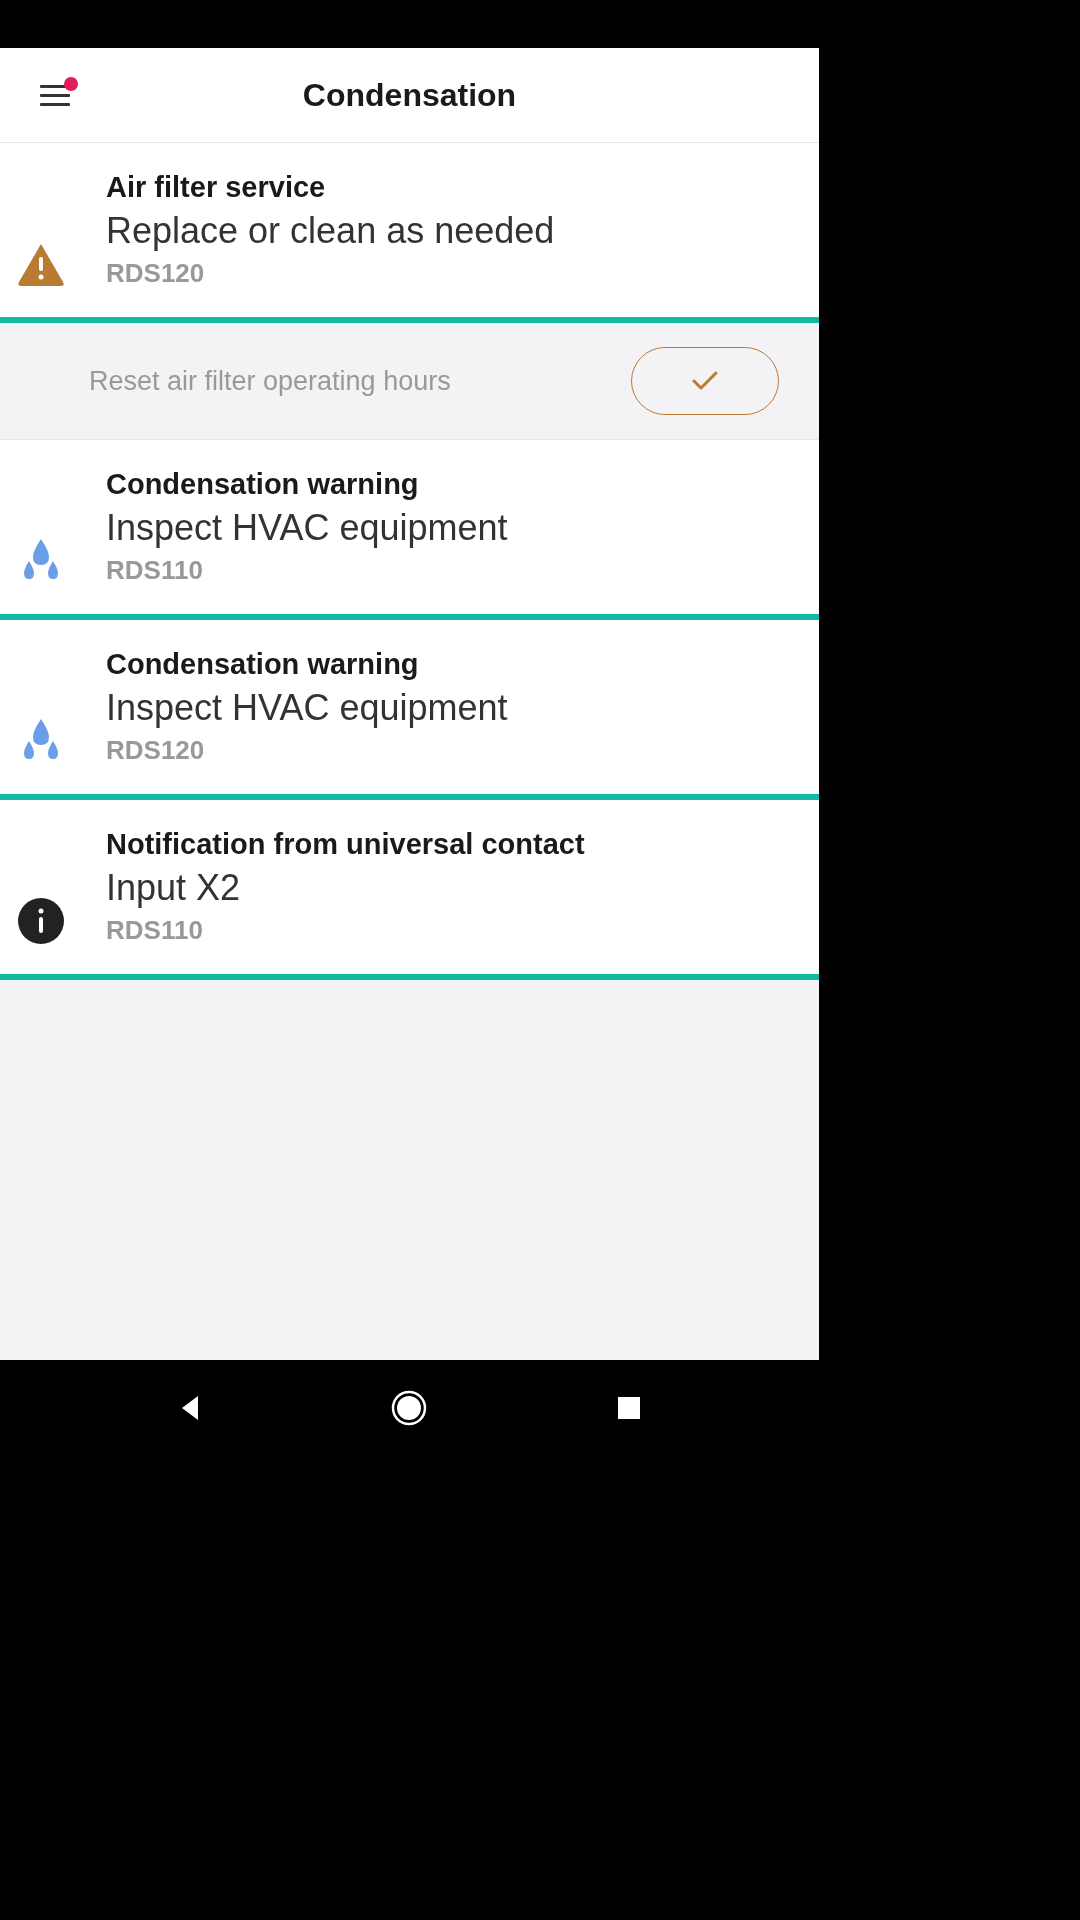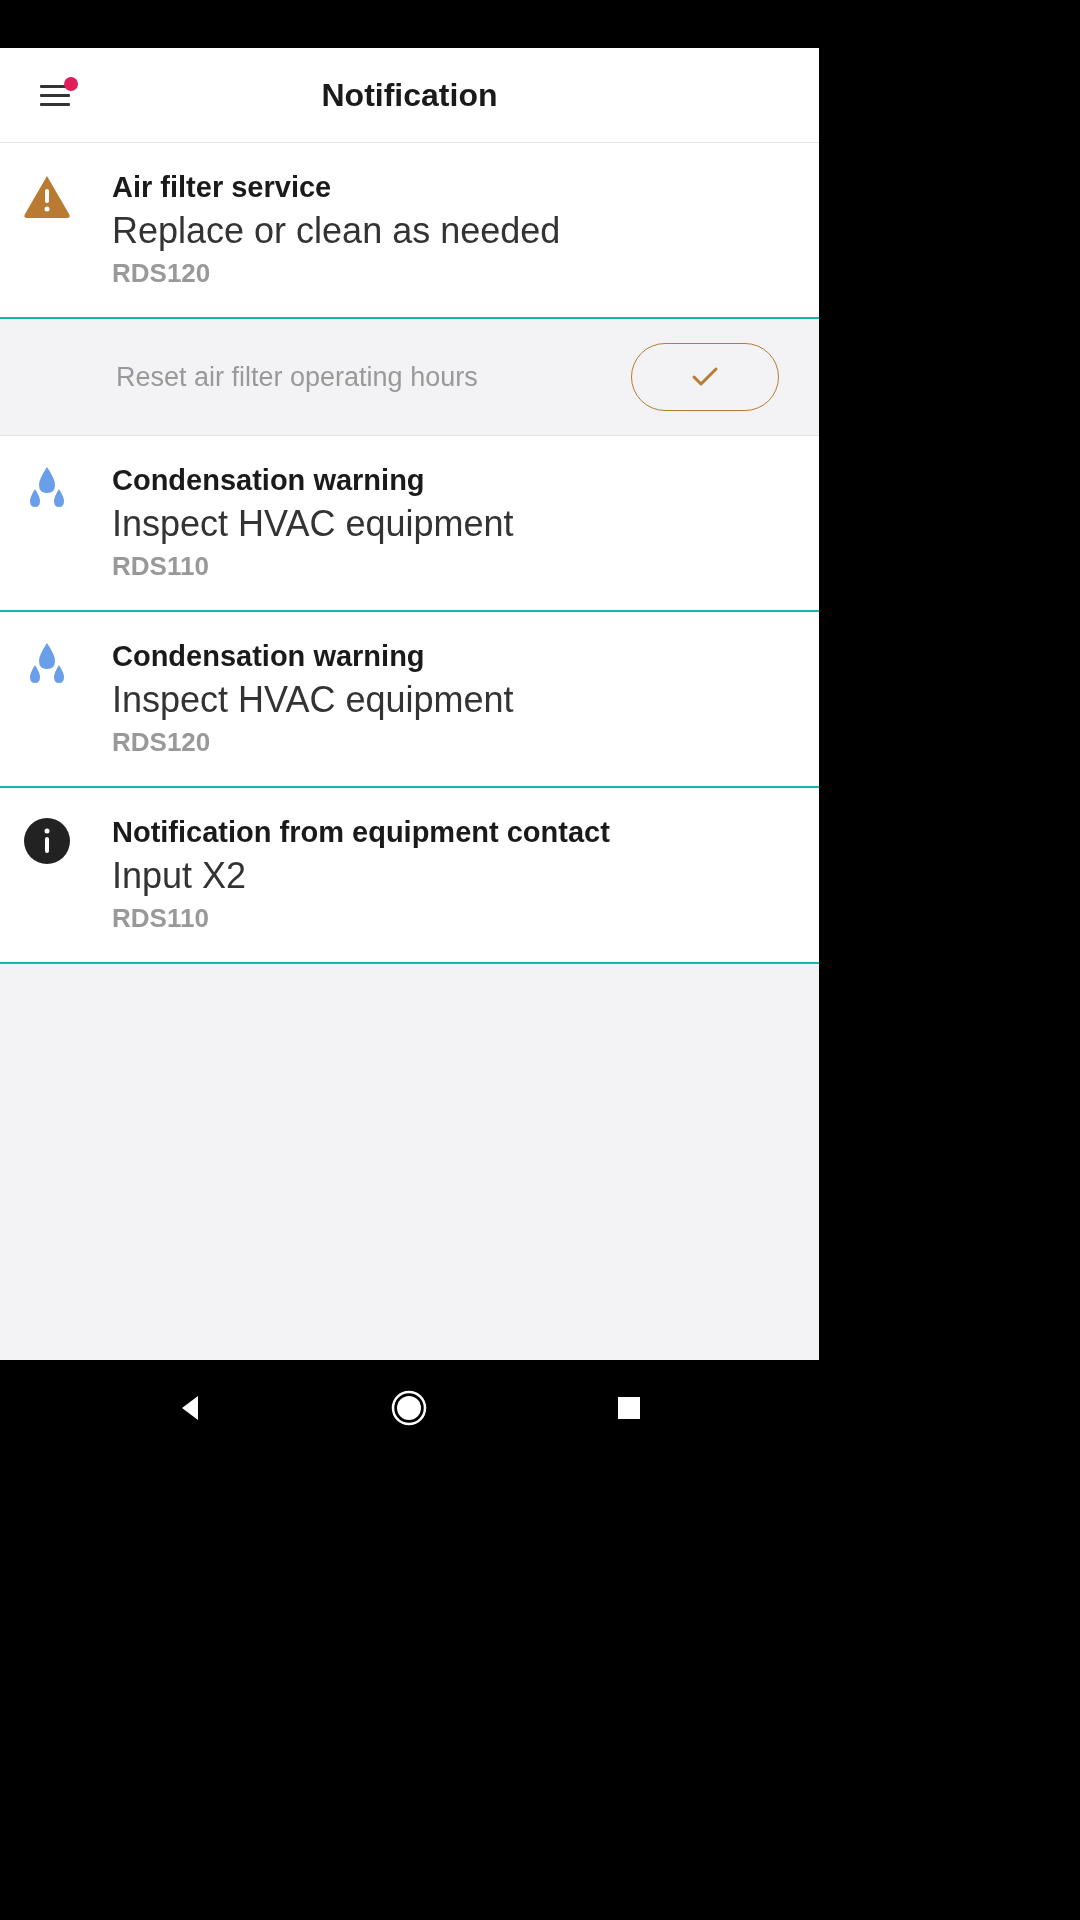--- a/index.html
+++ b/index.html
@@ -56,24 +56,24 @@
     }
     .header-title {
       margin: 0 auto;
       font-size: 32px;
       font-weight: 700;
       color: #1a1a1a;
     }
     .notification-item {
       background: #fff;
       display: flex;
-      padding: 28px 24px 28px 22px;
-      border-bottom: 2px solid #14b8a6;
+      padding: 28px 24px 28px 16px;
+      border-bottom: 6px solid #14b8a6;
       gap: 40px;
-      align-items: flex-start;
+      align-items: flex-end;
     }
     .notification-icon {
       width: 50px;
       height: 50px;
       display: flex;
       align-items: center;
       justify-content: center;
       flex-shrink: 0;
     }
     .notification-text {
@@ -93,21 +93,21 @@
     .notification-device {
       font-size: 26px;
       color: #999;
       font-weight: bold;
     }
     .action-bar {
       background: #f3f3f5;
       display: flex;
       align-items: center;
       justify-content: space-between;
-      padding: 24px 40px 24px 116px;
+      padding: 24px 40px 24px 89px;
       border-bottom: 1px solid #e5e5e7;
     }
     .action-label {
       font-size: 27px;
       color: #999;
     }
     .action-button {
       width: 148px;
       height: 68px;
       border: 1.5px solid #b97b32;
@@ -143,21 +143,21 @@
 <div class="status-bar"></div>
 
 <div class="app-content">
   <div class="header">
     <div class="menu-icon">
       <div class="bar"></div>
       <div class="bar"></div>
       <div class="bar"></div>
       <div class="badge-dot"></div>
     </div>
-    <div class="header-title">Notification</div>
+    <div class="header-title">Condensation</div>
   </div>
 
   <div class="notification-item">
     <div class="notification-icon">
       <svg width="48" height="44" viewBox="0 0 48 44">
         <path d="M24 2 L46 40 Q48 44 44 44 L4 44 Q0 44 2 40 Z" fill="#b97b32"></path>
         <rect x="22" y="15" width="4" height="14" fill="#fff" rx="2"></rect>
         <circle cx="24" cy="35" r="2.5" fill="#fff"></circle>
       </svg>
     </div>
@@ -209,21 +209,21 @@
 
   <div class="notification-item">
     <div class="notification-icon">
       <svg width="46" height="46" viewBox="0 0 46 46">
         <circle cx="23" cy="23" r="23" fill="#222"></circle>
         <circle cx="23" cy="13" r="2.5" fill="#fff"></circle>
         <rect x="21" y="19" width="4" height="16" fill="#fff" rx="2"></rect>
       </svg>
     </div>
     <div class="notification-text">
-      <div class="notification-title">Notification from equipment contact</div>
+      <div class="notification-title">Notification from universal contact</div>
       <div class="notification-subtitle">Input X2</div>
       <div class="notification-device">RDS110</div>
     </div>
   </div>
 
 </div>
 
 <div class="nav-bar">
   <div class="nav-item">
     <svg width="28" height="28" viewBox="0 0 28 28">

